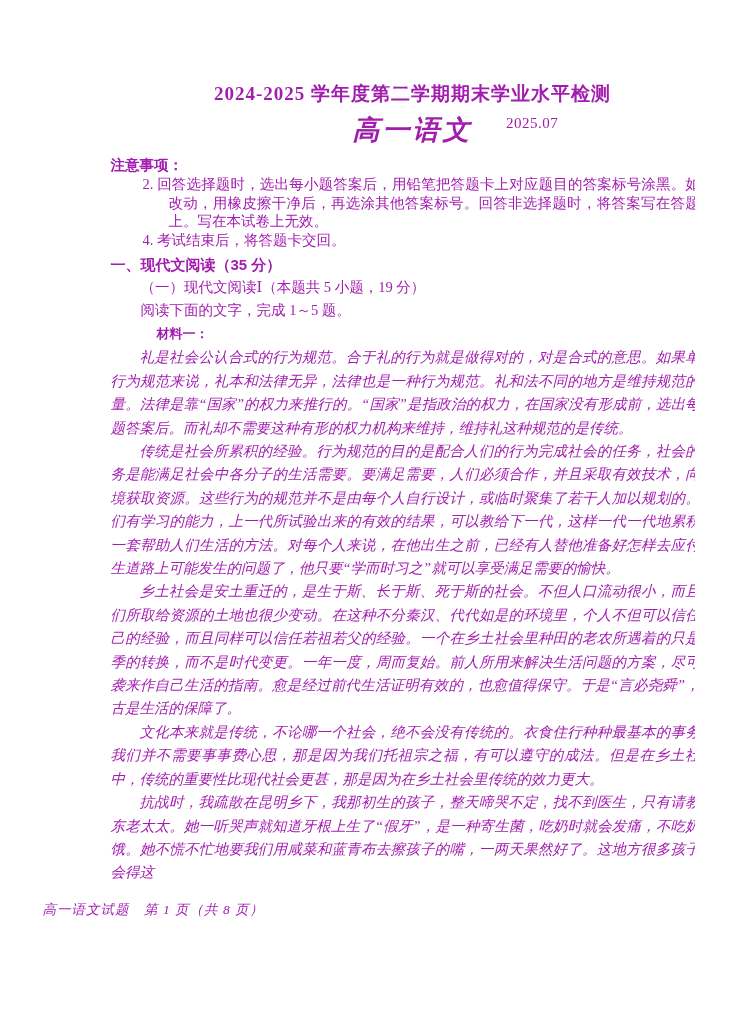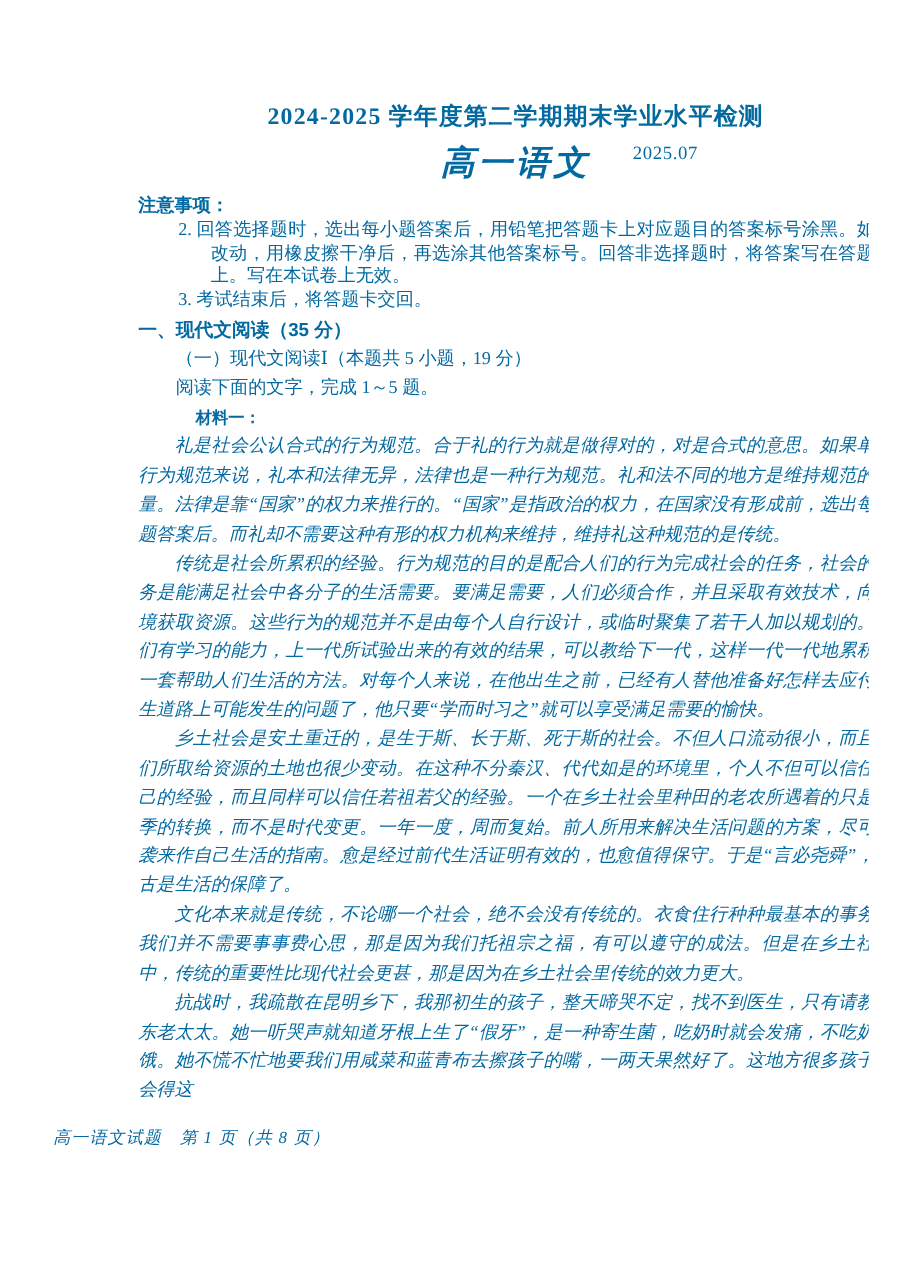--- a/index.html
+++ b/index.html
@@ -2,21 +2,21 @@
 <html><head>
 <meta charset="utf-8">
 <style>
   html, body { margin: 0; padding: 0; background: #ffffff; }
   .page {
     position: relative;
     width: 652px;
     height: 1020px;
     margin: 0 auto;
     background: #ffffff;
-    color: #0369a1;
+    color: #a21caf;
     font-family: "Liberation Serif", "DejaVu Serif", serif;
     overflow: hidden;
   }
   .content {
     position: absolute;
     left: 68px;
     top: 82px;
     width: 604px;
   }
   .title1 {
@@ -110,21 +110,21 @@
     <div class="title1">2024-2025 学年度第二学期期末学业水平检测</div>
 
     <div class="title-row">
       <span class="subject">高一语文</span>
       <span class="date">2025.07</span>
     </div>
 
     <div>
       <div class="notice-head">注意事项：</div>
       <div class="notice-item">2. 回答选择题时，选出每小题答案后，用铅笔把答题卡上对应题目的答案标号涂黑。如需改动，用橡皮擦干净后，再选涂其他答案标号。回答非选择题时，将答案写在答题卡上。写在本试卷上无效。</div>
-      <div class="notice-item">3. 考试结束后，将答题卡交回。</div>
+      <div class="notice-item">4. 考试结束后，将答题卡交回。</div>
     </div>
 
     <div>
       <div class="sec-head">一、现代文阅读（35 分）</div>
       <div class="sec-sub">（一）现代文阅读Ⅰ（本题共 5 小题，19 分）</div>
       <div class="sec-instr">阅读下面的文字，完成 1～5 题。</div>
       <div class="material-label">材料一：</div>
 
       <div class="body-text">
         <div class="para">礼是社会公认合式的行为规范。合于礼的行为就是做得对的，对是合式的意思。如果单从行为规范来说，礼本和法律无异，法律也是一种行为规范。礼和法不同的地方是维持规范的力量。法律是靠“国家”的权力来推行的。“国家”是指政治的权力，在国家没有形成前，选出每小题答案后。而礼却不需要这种有形的权力机构来维持，维持礼这种规范的是传统。</div>

